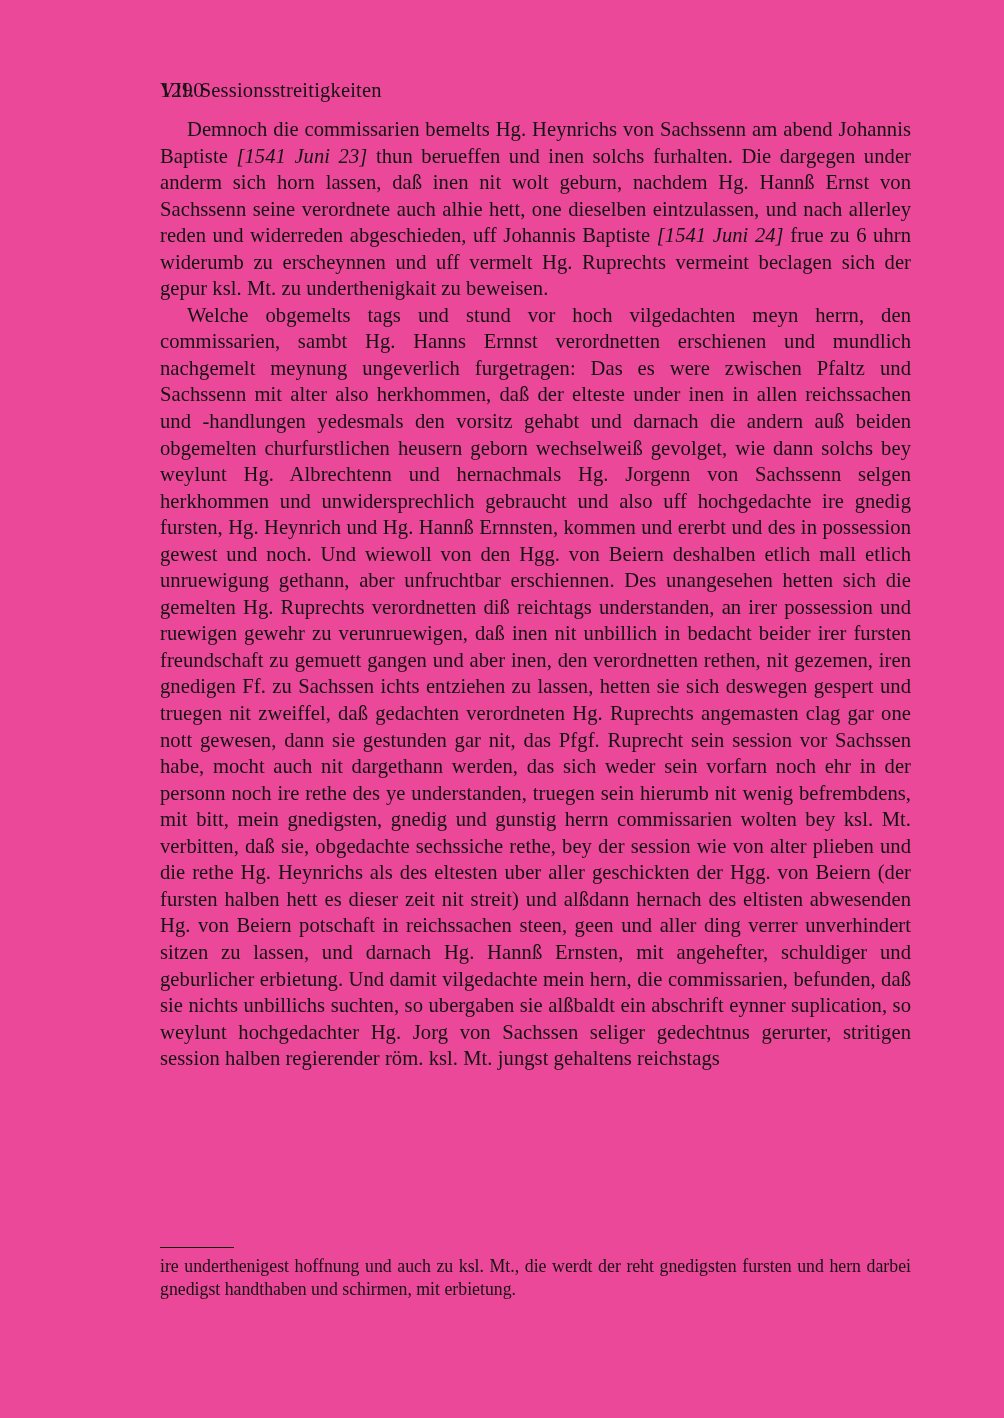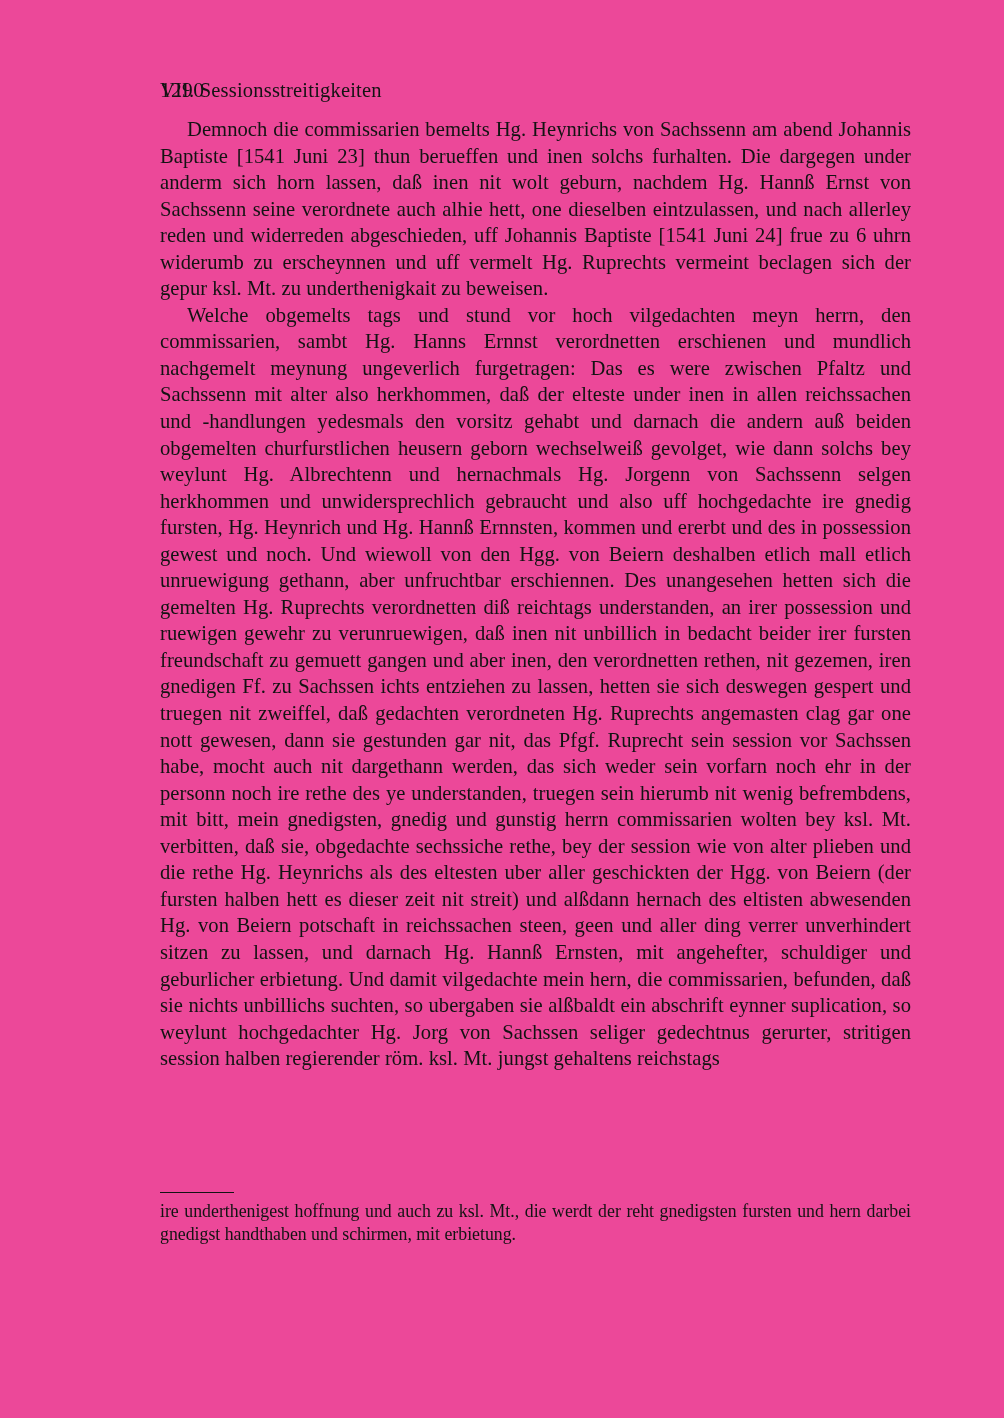--- a/index.html
+++ b/index.html
@@ -48,25 +48,26 @@
     line-height: 26.55px;
     text-align: justify;
     letter-spacing: 0.05px;
   }
   .body-text p {
     margin: 0;
     padding: 0;
     text-indent: 27px;
   }
   .body-text .it {
+    font-style: italic;
   }
   .footnote-block {
     position: absolute;
     left: 160px;
-    top: 1192px;
+    top: 1247px;
     width: 751px;
   }
   .footnote-rule {
     width: 74px;
     height: 0;
     border-top: 1.6px solid #131313;
     margin-bottom: 7px;
   }
   .footnote-text {
     font-size: 17.8px;

